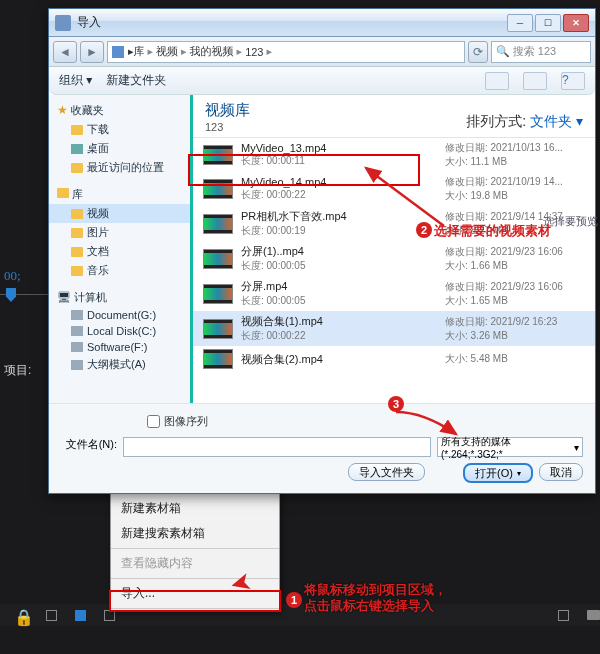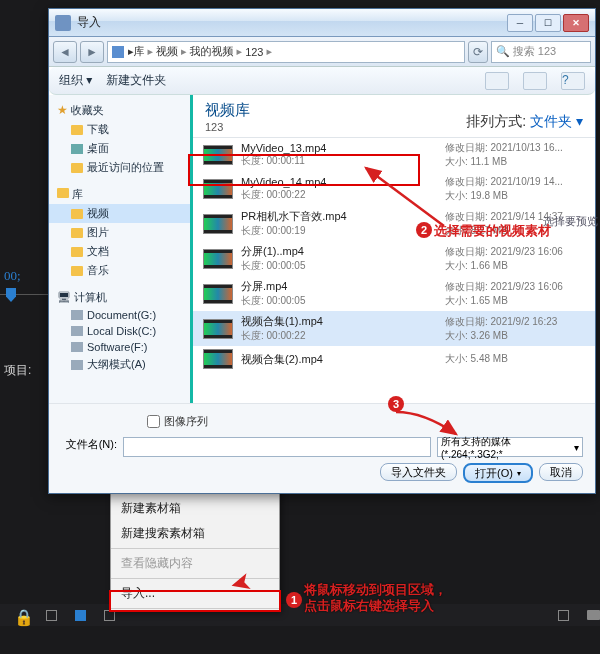--- a/index.html
+++ b/index.html
@@ -69,21 +69,21 @@
   .step3-badge{position:absolute;left:388px;top:396px;width:16px;height:16px;border-radius:50%;background:#d62020;color:#fff;font-size:11px;line-height:16px;text-align:center;font-weight:bold;z-index:6;}
   .step3-arrow{position:absolute;z-index:6;pointer-events:none;}
   .footer{padding:6px 12px 10px;border-top:1px solid #e0e5ea;background:#f4f7fa;}
   .chk{font-size:11px;color:#333;display:flex;align-items:center;gap:4px;margin:4px 0 8px 46px;padding-left:40px;}
   .fn-row{display:flex;align-items:flex-start;gap:6px;margin-bottom:6px;}
   .fn-row label{font-size:11px;width:56px;text-align:right;}
   .fn-in{flex:1;height:20px;border:1px solid #a0b4c8;background:#fff;}
   .combo{width:146px;height:20px;border:1px solid #a0b4c8;background:#fff;font-size:10px;padding:0 3px;display:flex;align-items:center;justify-content:space-between;}
   .btnrow{display:flex;justify-content:flex-end;gap:6px;}
   .btn{height:16px;padding:8px 10px;font-size:11px;border:1px solid #8fa9c7;background:linear-gradient(#fcfeff,#e2ecf6);border-radius:8px;display:flex;align-items:center;}
-  .btn.prim{border:2px solid #2a7fd0;background:linear-gradient(#e8f3ff,#c8e0f8);}
+  .btn.prim{border:2px solid #2a7fd0;background:linear-gradient(#e8f3ff,#c8e0f8);margin-left:32px;}
   .btn .dd{margin-left:4px;font-size:8px;}
   .timecode{position:absolute;left:4px;top:268px;color:#2a7fd0;font-size:13px;font-family:Liberation Serif, serif;}
   .timeline{position:absolute;left:0;top:288px;width:48px;height:20px;}
   .timeline::before{content:"";position:absolute;left:0;right:0;top:6px;height:1px;background:#555;}
   .timeline .ph{position:absolute;left:6px;top:0;width:10px;height:14px;background:#2a7fd0;clip-path:polygon(0 0,100% 0,100% 60%,50% 100%,0 60%);}  
 </style>
 </head>
 <body>
 
 <div class="app-bg">

